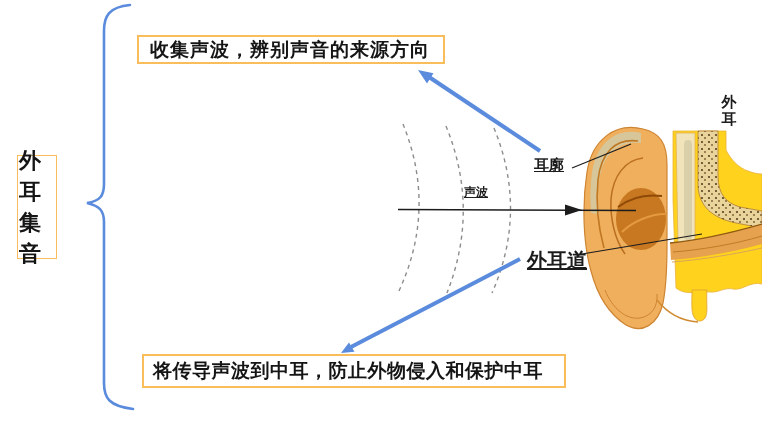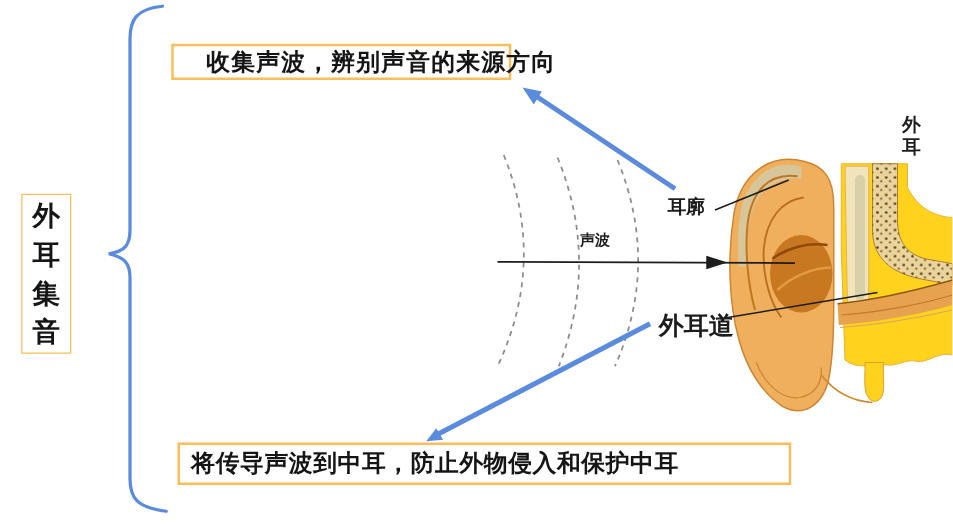--- a/index.html
+++ b/index.html
@@ -7,38 +7,38 @@
     position:relative;width:762px;height:421px;background:#ffffff;
     overflow:hidden;font-family:"Liberation Sans","DejaVu Sans",sans-serif;
     color:#111;
   }
   #overlay{position:absolute;left:0;top:0;width:762px;height:421px;}
   .fnbox{
     position:absolute;background:#fff;border:2px solid #f9be5b;
     font-size:19px;font-weight:600;color:#151515;white-space:nowrap;
     display:flex;align-items:center;box-sizing:border-box;
   }
-  #top-box{left:137px;top:35px;width:272px;height:29px;padding-left:26px;letter-spacing:1px;}
-  #bottom-box{left:142px;top:354px;width:491px;height:34px;padding-left:9px;letter-spacing:0.5px;}
+  #top-box{left:137px;top:35px;width:308px;height:29px;padding-left:11px;letter-spacing:1px;}
+  #bottom-box{left:142px;top:354px;width:424px;height:34px;padding-left:9px;letter-spacing:0.5px;}
   #root-box{
-    position:absolute;left:17px;top:155px;width:40px;height:128px;
+    position:absolute;left:17px;top:155px;width:40px;height:104px;
     border:1.5px solid #f9be5b;background:#fff;box-sizing:border-box;
-    display:flex;align-items:center;justify-content:center;
+    display:flex;align-items:center;justify-content:flex-start;
   }
   #root-box .vtext{
     width:24px;font-size:22px;font-weight:600;line-height:31px;
     text-align:center;word-break:break-all;color:#151515;
   }
-  .anno{position:absolute;color:#1c1c1c;white-space:nowrap;font-weight:600;}
+  .anno{position:absolute;color:#1c1c1c;white-space:nowrap;font-weight:600;text-decoration:underline;}
   #soundwave-label{left:464px;top:184px;font-size:12px;}
   #auricle-label{left:534px;top:156px;font-size:15px;}
   #canal-label{left:527px;top:247px;font-size:20px;}
   #outer-ear-label{
     left:720px;top:93px;width:18px;font-size:15px;line-height:17px;
-    text-align:center;word-break:break-all;position:absolute;color:#1c1c1c;font-weight:600;font-family:Liberation Serif, serif;
+    text-align:center;word-break:break-all;position:absolute;color:#1c1c1c;font-weight:600;
   }
 </style>
 </head>
 <body>
 
 <div id="stage">
 
   <svg id="overlay" viewBox="0 0 762 421">
     <defs>
       <pattern id="sp" width="7" height="7" patternUnits="userSpaceOnUse">

